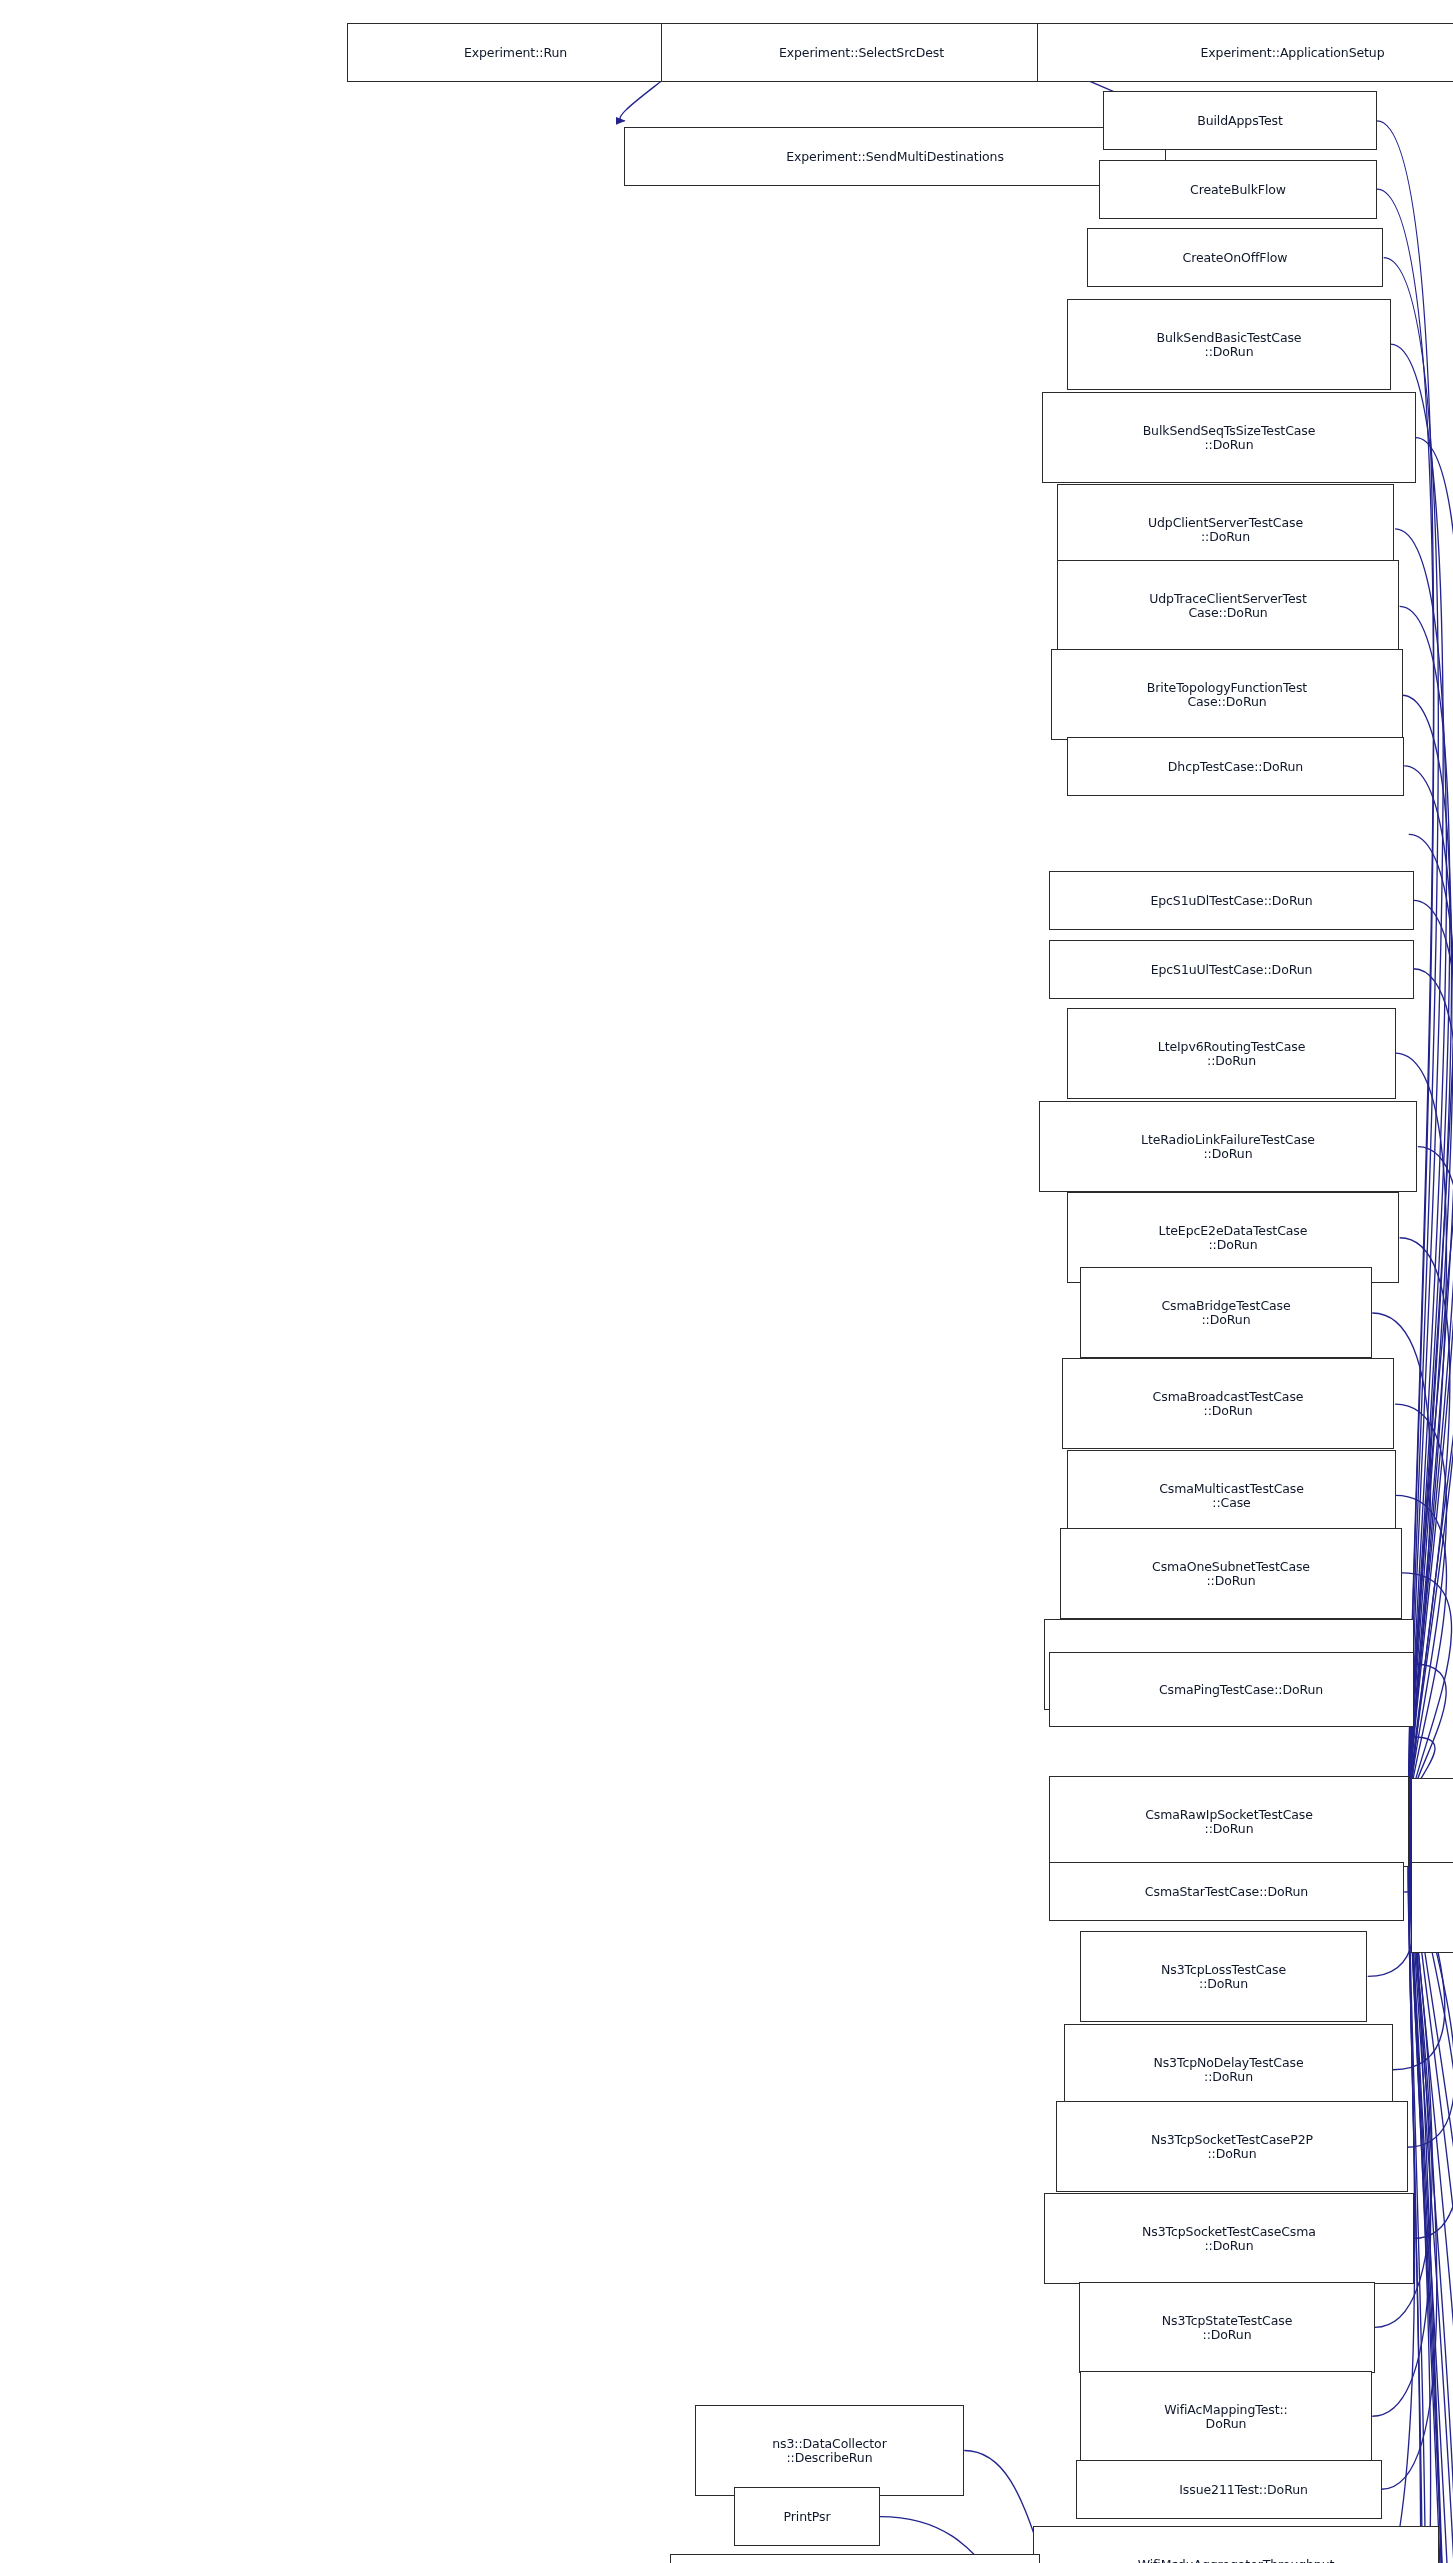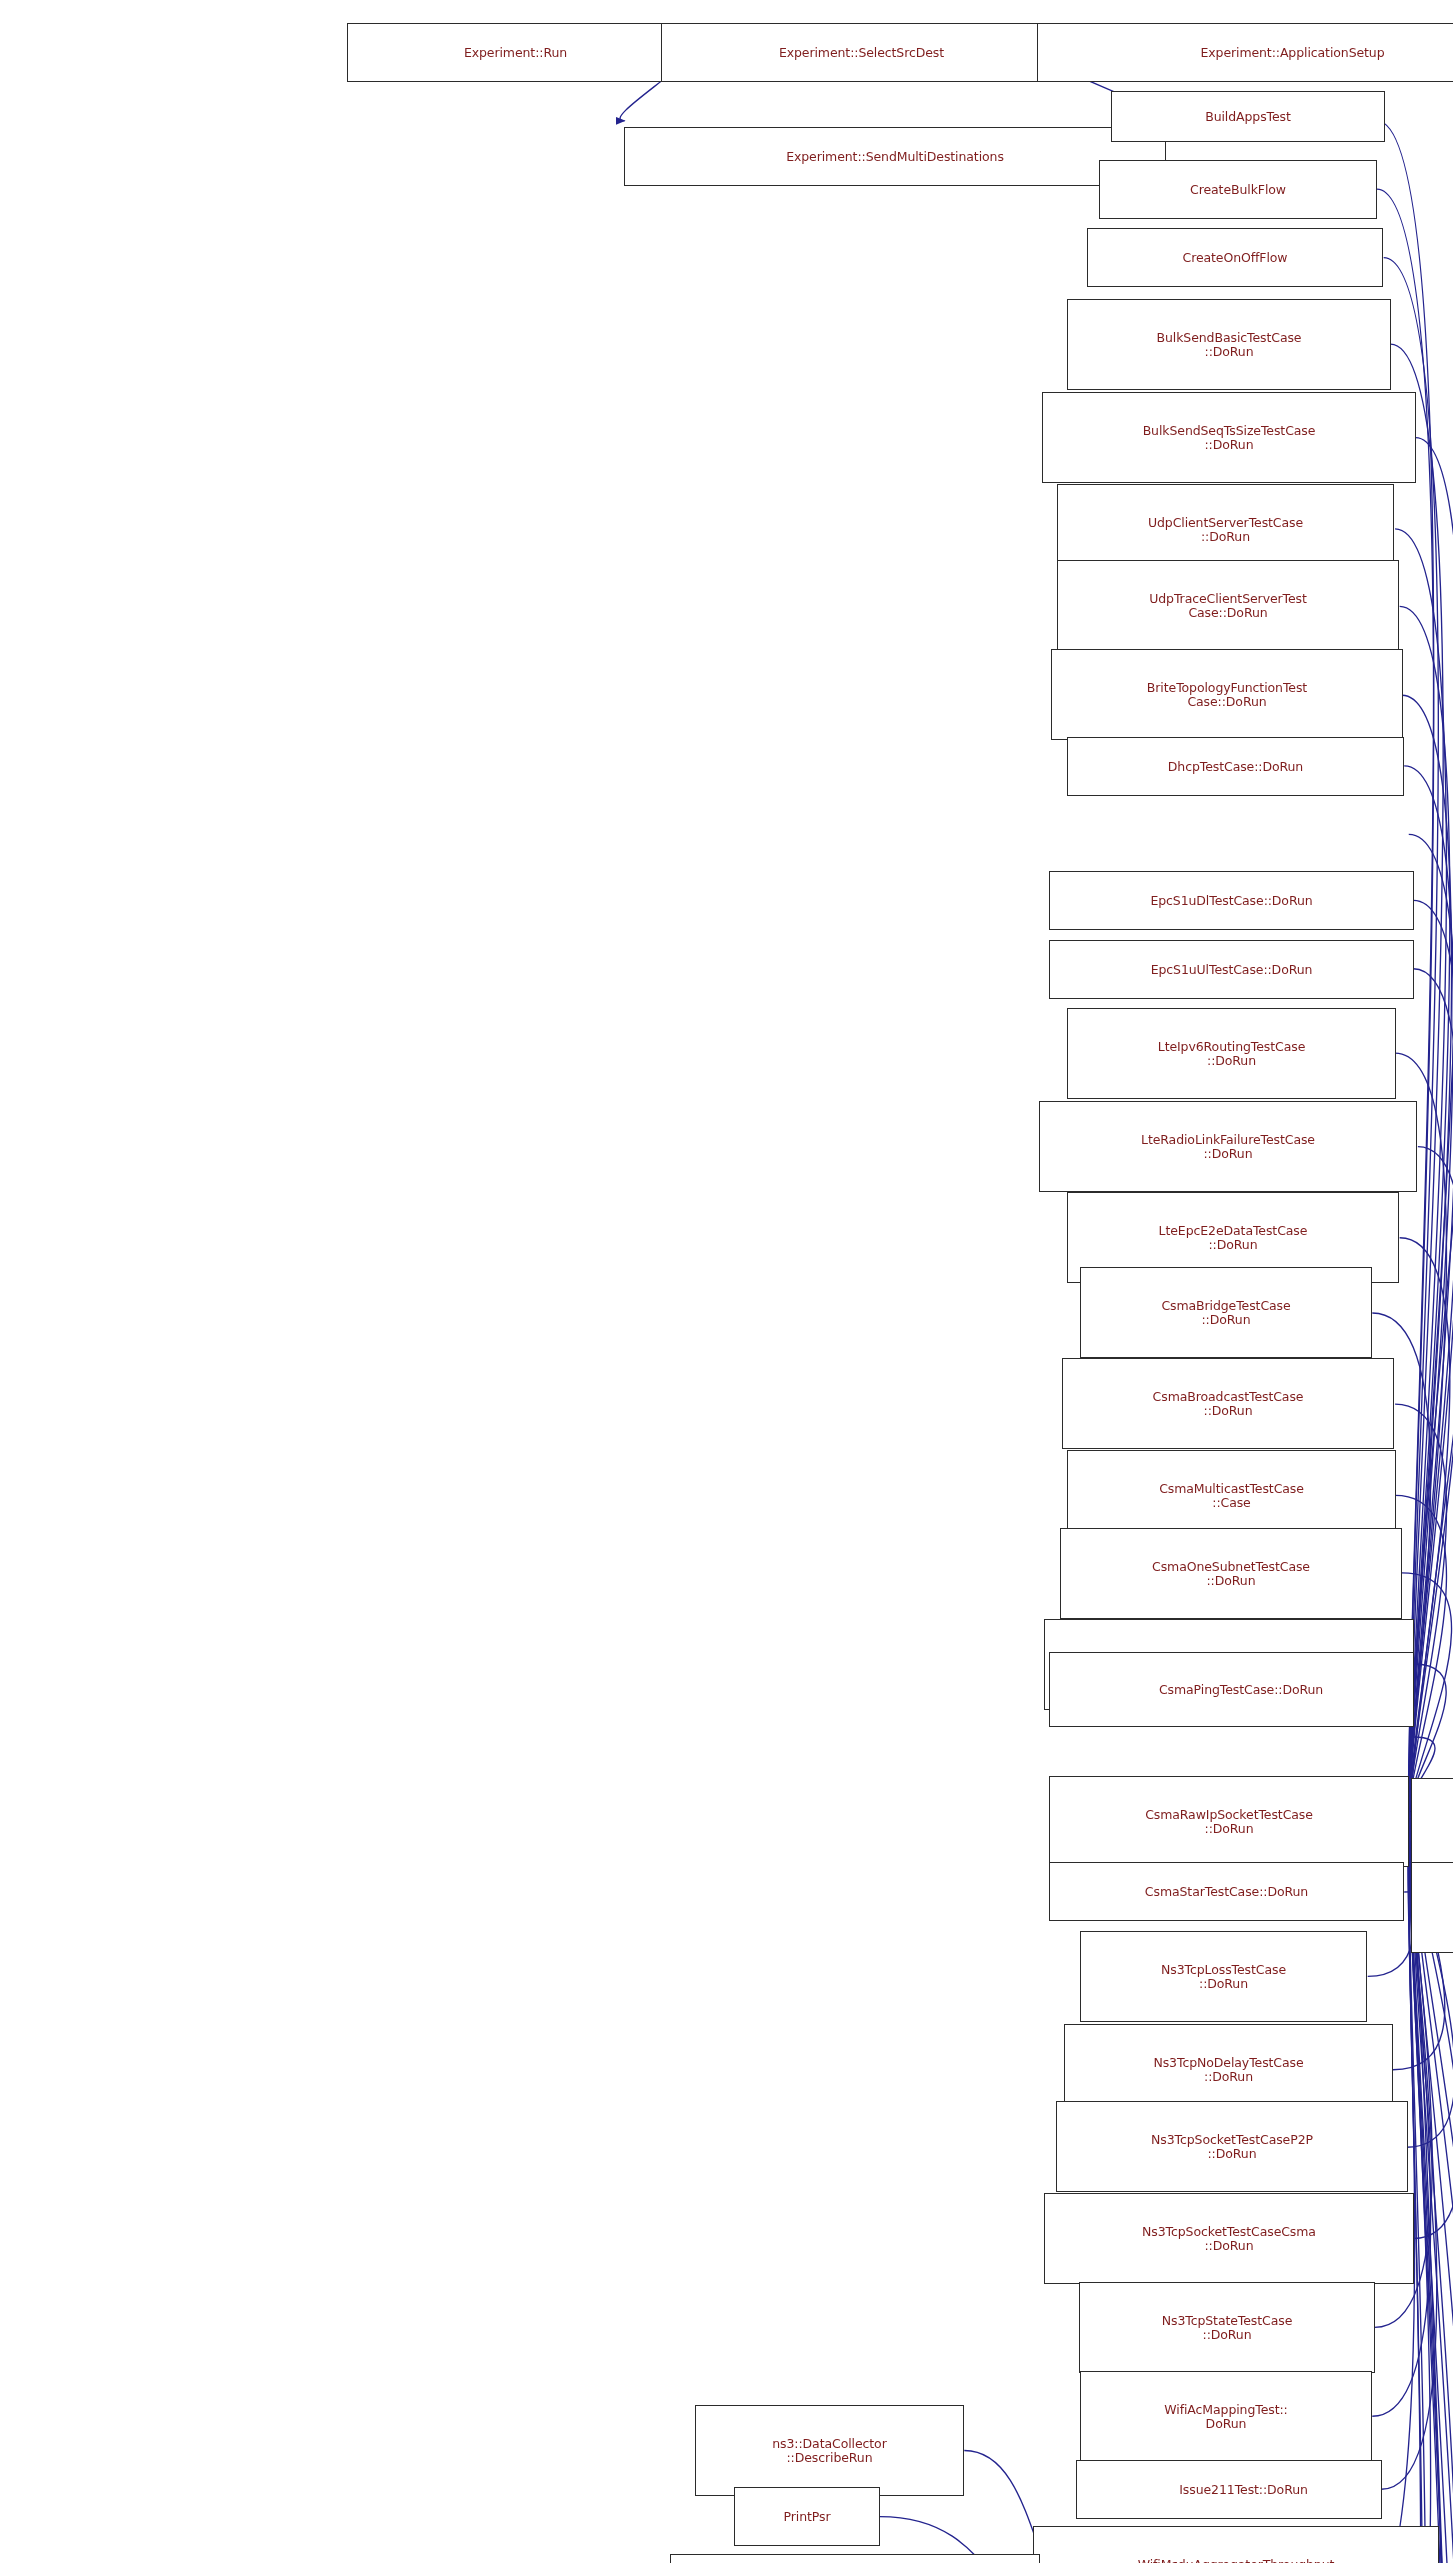--- a/index.html
+++ b/index.html
@@ -4,21 +4,21 @@
 <style>
   html,body{margin:0;padding:0;background:#ffffff;}
   body{font-family:"DejaVu Sans","Liberation Sans",sans-serif;}
   #graph{position:relative;width:1453px;height:2563px;background:#ffffff;overflow:hidden;}
   #edges{position:absolute;left:0;top:0;width:1453px;height:2563px;pointer-events:none;}
   .node{
     position:absolute;
     box-sizing:border-box;
     border:1px solid #2b2b2b;
     background:#ffffff;
-    color:#7f1d1d;
+    color:#0f172a;
     display:flex;
     align-items:center;
     justify-content:center;
     text-align:center;
     font-size:12.5px;
     line-height:14px;
     letter-spacing:-0.1px;
     white-space:pre-line;
     padding:0 2.9px;
     overflow:hidden;
@@ -100,21 +100,21 @@
         <path d="M1461.32,3555.72 C1581.32,3555.72 1455.22,1927.2399999999998 1473.22,1899.2399999999998" marker-end="url(#ah)"></path>
         <path d="M1468.46,3627.12 C1588.46,3627.12 1455.22,1927.2399999999998 1473.22,1899.2399999999998" marker-end="url(#ah)"></path>
         <path d="M1485.12,3712.7999999999997 C1605.12,3712.7999999999997 1455.22,1927.2399999999998 1473.22,1899.2399999999998" marker-end="url(#ah)"></path>
         <path d="M1485.12,6280.82 C1645.12,6280.82 1503.22,2413.5199999999995 1473.22,1913.5199999999998" marker-end="url(#ah)"></path>
       </g>
   </svg>
 <div class="node" style="left: 347px; top: 23px; width: 337px; height: 59px;">Experiment::Run</div>
     <div class="node" style="left: 661px; top: 23px; width: 401px; height: 59px;">Experiment::SelectSrcDest</div>
     <div class="node" style="left: 624px; top: 91px; width: 542px; height: 59px; margin-top: 36px;">Experiment::SendMultiDestinations</div>
     <div class="node" style="left: 1037px; top: 23px; width: 511px; height: 59px;">Experiment::ApplicationSetup</div>
-    <div class="node" style="left: 1103px; top: 91px; width: 274px; height: 51px; margin-left: 8px;">BuildAppsTest</div>
+    <div class="node" style="left: 1103px; top: 91px; width: 274px; height: 59px;">BuildAppsTest</div>
     <div class="node" style="left: 1099px; top: 160px; width: 278px; height: 59px;">CreateBulkFlow</div>
     <div class="node" style="left: 1087px; top: 228px; width: 296px; height: 59px;">CreateOnOffFlow</div>
     <div class="node" style="left: 1067px; top: 299px; width: 324px; height: 91px;">BulkSendBasicTestCase
 ::DoRun</div>
     <div class="node" style="left: 1042px; top: 392px; width: 374px; height: 91px;">BulkSendSeqTsSizeTestCase
 ::DoRun</div>
     <div class="node" style="left: 1057px; top: 484px; width: 337px; height: 91px;">UdpClientServerTestCase
 ::DoRun</div>
     <div class="node" style="left: 1057px; top: 560px; width: 342px; height: 91px;">UdpTraceClientServerTest
 Case::DoRun</div>

